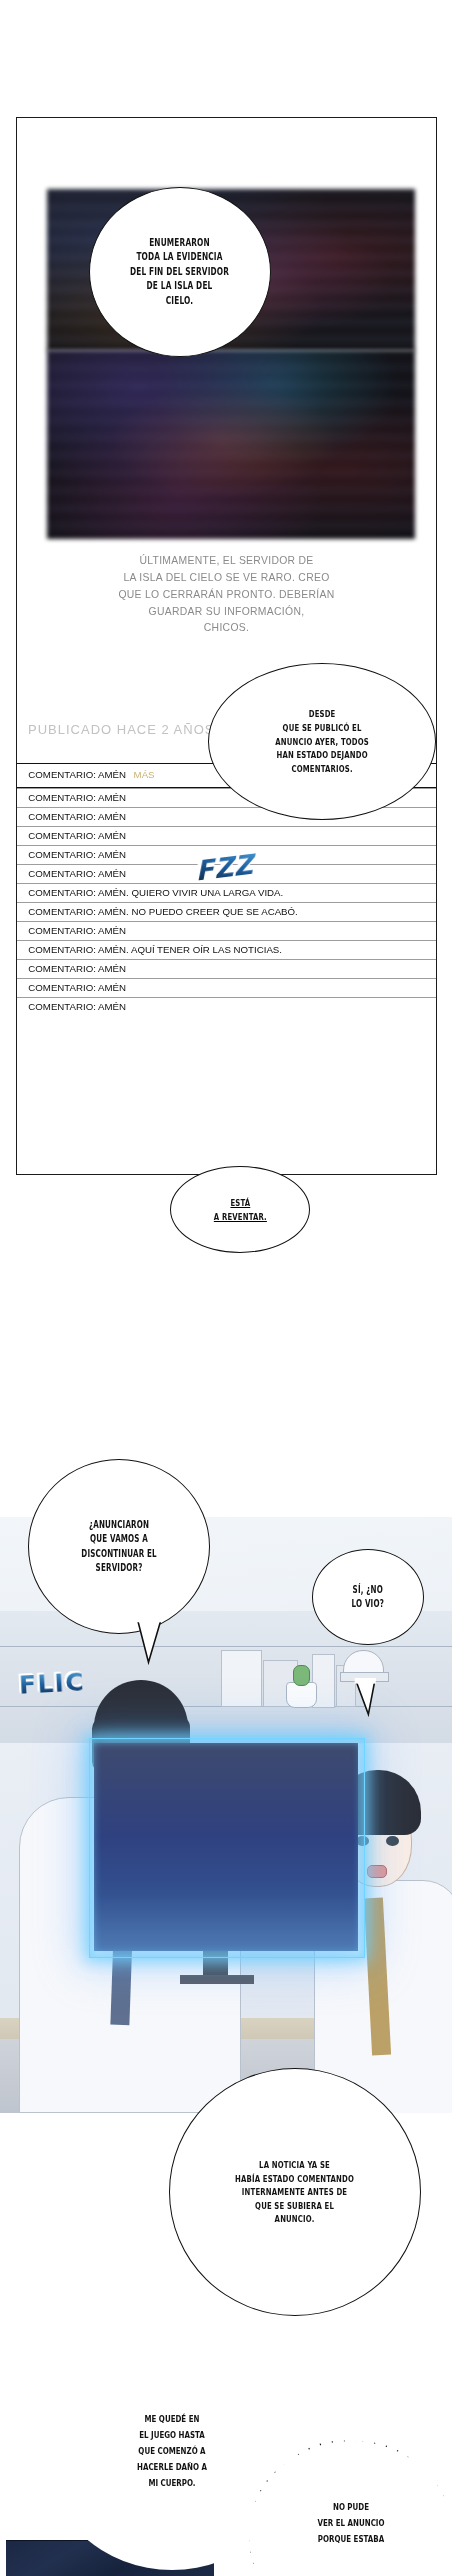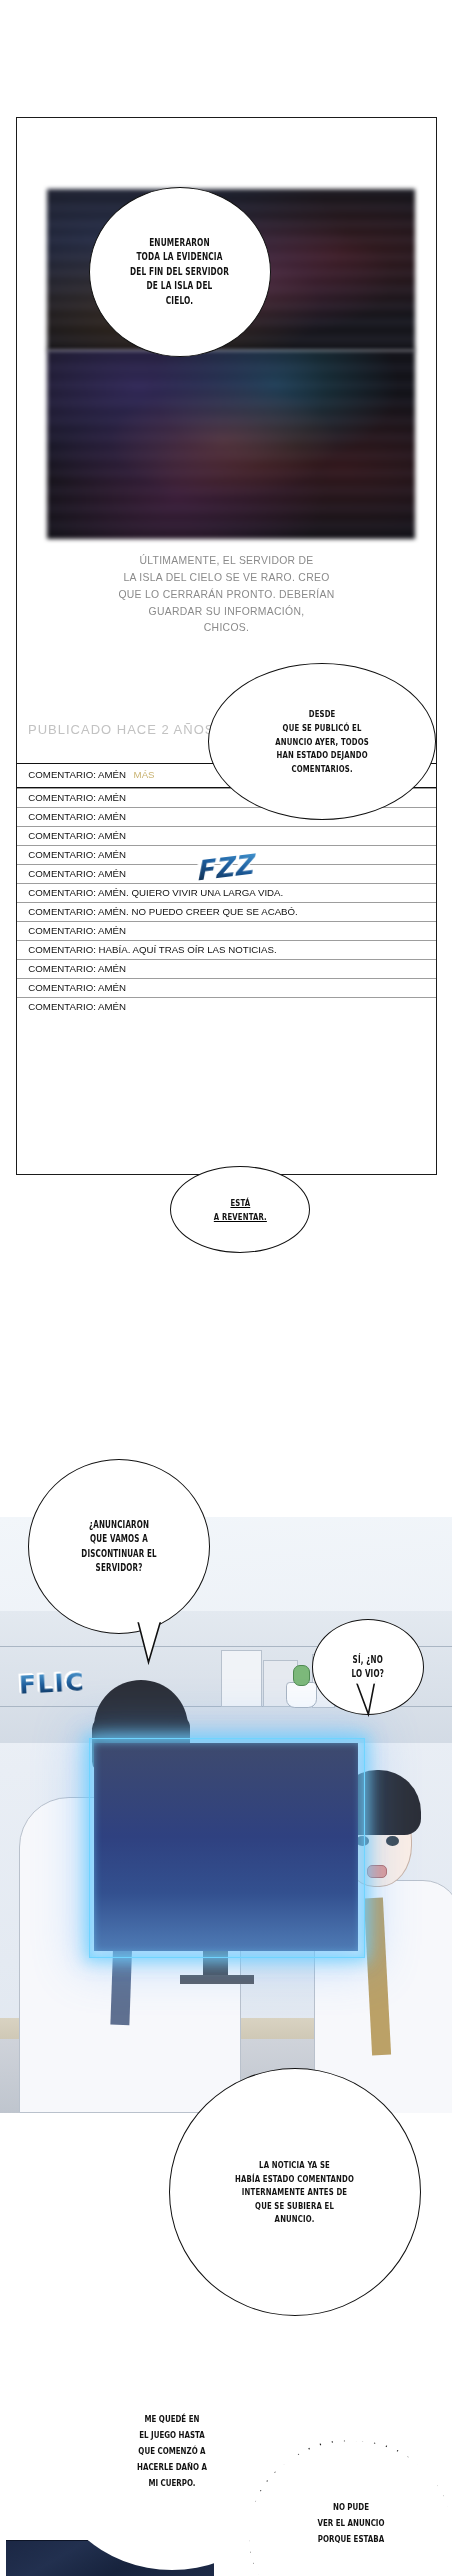--- a/index.html
+++ b/index.html
@@ -195,21 +195,21 @@
       <span>COMENTARIO: AMÉN</span><span class="more">MÁS</span>
     </div>
     <div class="crow"><span>COMENTARIO: AMÉN</span></div>
     <div class="crow"><span>COMENTARIO: AMÉN</span></div>
     <div class="crow"><span>COMENTARIO: AMÉN</span></div>
     <div class="crow"><span>COMENTARIO: AMÉN</span></div>
     <div class="crow"><span>COMENTARIO: AMÉN</span></div>
     <div class="crow"><span>COMENTARIO: AMÉN. QUIERO VIVIR UNA LARGA VIDA.</span></div>
     <div class="crow"><span>COMENTARIO: AMÉN. NO PUEDO CREER QUE SE ACABÓ.</span></div>
     <div class="crow"><span>COMENTARIO: AMÉN</span></div>
-    <div class="crow"><span>COMENTARIO: HABÍA. AQUÍ TRAS OÍR LAS NOTICIAS.</span></div>
+    <div class="crow"><span>COMENTARIO: AMÉN. AQUÍ TENER OÍR LAS NOTICIAS.</span></div>
     <div class="crow"><span>COMENTARIO: AMÉN</span></div>
     <div class="crow"><span>COMENTARIO: AMÉN</span></div>
     <div class="crow"><span>COMENTARIO: AMÉN</span></div>
   </div>
 
   <div class="bubble" style="left:208px;top:663px;width:228px;height:157px;">
     <div class="btxt" style="font-size:9.4px;">DESDE
 QUE SE PUBLICÓ EL
 ANUNCIO AYER, TODOS
 HAN ESTADO DEJANDO
@@ -275,21 +275,21 @@
     <div class="btxt" style="font-size:9.7px;">¿ANUNCIARON
 QUE VAMOS A
 DISCONTINUAR EL
 SERVIDOR?</div>
   </div>
   <svg class="tail" style="left:132px;top:1616px;width:38px;height:50px;" viewBox="0 0 60 80">
     <polygon points="8,4 46,6 26,74" fill="#fff" stroke="#111" stroke-width="2.5"></polygon>
     <rect x="6" y="0" width="42" height="10" fill="#fff"></rect>
   </svg>
 
-  <div class="bubble" style="left:312px;top:1619px;width:112px;height:96px;">
+  <div class="bubble" style="left:312px;top:1549px;width:112px;height:96px;">
     <div class="btxt" style="font-size:9.7px;">SÍ, ¿NO
 LO VIO?</div>
   </div>
   <svg class="tail" style="left:352px;top:1678px;width:29px;height:40px;" viewBox="0 0 46 64">
     <polygon points="6,4 36,6 26,58" fill="#fff" stroke="#111" stroke-width="2.5"></polygon>
     <rect x="4" y="0" width="34" height="9" fill="#fff"></rect>
   </svg>
 
   <div id="flic">FLIC</div>
 

